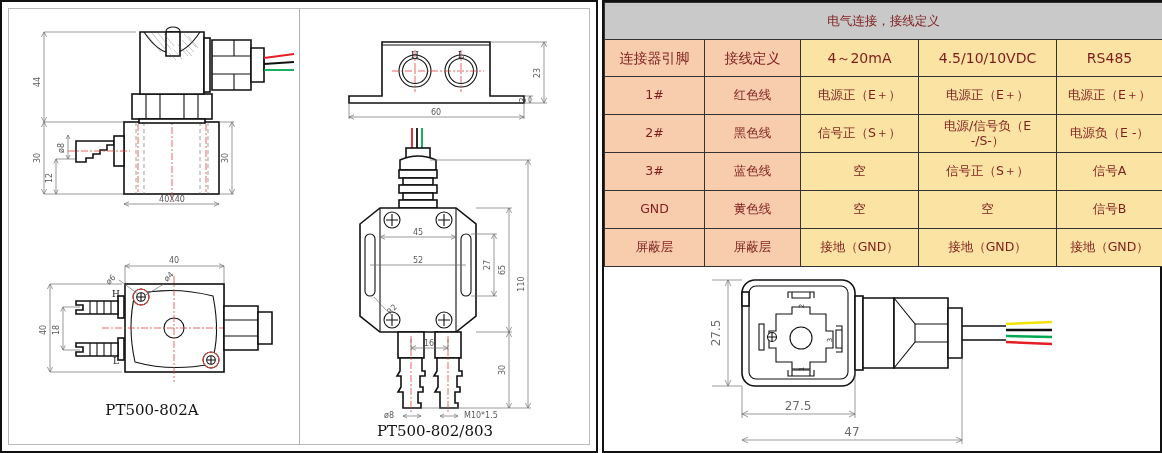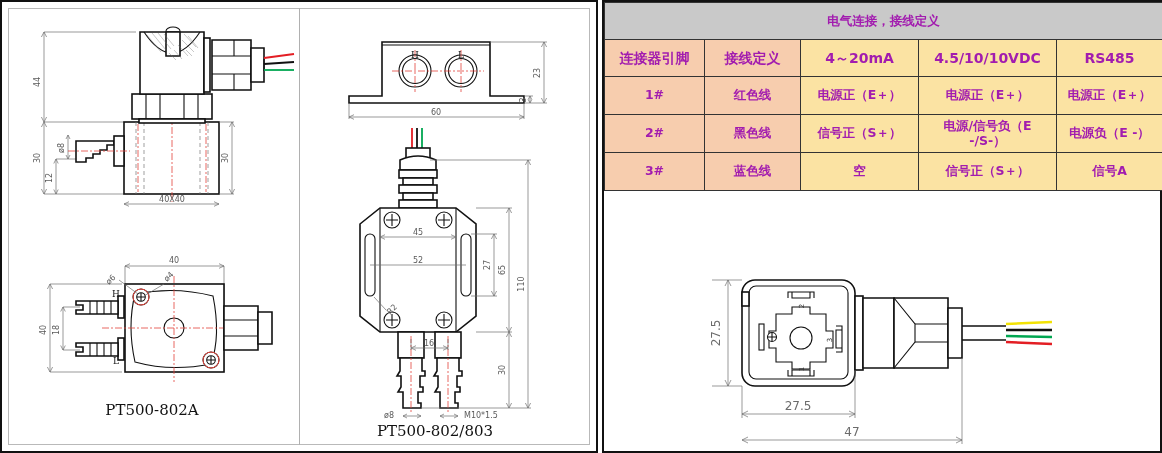--- a/index.html
+++ b/index.html
@@ -15,22 +15,22 @@
               border:1px solid #b9b9b9;box-sizing:border-box;}
   .vdiv{position:absolute;left:297px;top:6px;bottom:6px;width:1px;background:#b0b0b0;}
 
   
   .right-panel{position:absolute;left:602px;top:0;width:560px;height:453px;
                box-sizing:border-box;border:2px solid #111;background:#fff;}
 
   
   table.wiring{border-collapse:collapse;width:100%;table-layout:fixed;}
   table.wiring td{border:1px solid #333;text-align:center;vertical-align:middle;
-                  font-size:12.5px;color:#a21caf;line-height:1.15;padding:1px 10px;
-                  font-family:"DejaVu Sans","Liberation Sans",sans-serif;font-weight:bold;}
+                  font-size:12.5px;color:#7f1d1d;line-height:1.15;padding:1px 10px;
+                  font-family:"DejaVu Sans","Liberation Sans",sans-serif;font-weight:normal;}
   td.title-cell{background:#c9c9c9;height:34px;font-size:15px;font-weight:bold;}
   td.peach{background:#f7cdae;}
   td.yellow{background:#fbe3a3;}
   tr.hdr td{height:34px;font-size:14px;}
   tr.body-row td{height:35px;}
   .col1{width:100px;} .col2{width:96px;} .col3{width:118px;}
   .col4{width:138px;} .col5{width:106px;}
 
   
   svg{display:block;}
@@ -407,20 +407,34 @@
           <td class="yellow">电源/信号负（E -/S-）</td>
           <td class="yellow">电源负（E -）</td>
         </tr>
         <tr class="body-row">
           <td class="peach">3#</td>
           <td class="peach">蓝色线</td>
           <td class="yellow">空</td>
           <td class="yellow">信号正（S＋）</td>
           <td class="yellow">信号A</td>
         </tr>
+        <tr class="body-row">
+          <td class="peach">GND</td>
+          <td class="peach">黄色线</td>
+          <td class="yellow">空</td>
+          <td class="yellow">空</td>
+          <td class="yellow">信号B</td>
+        </tr>
+        <tr class="body-row">
+          <td class="peach">屏蔽层</td>
+          <td class="peach">屏蔽层</td>
+          <td class="yellow">接地（GND）</td>
+          <td class="yellow">接地（GND）</td>
+          <td class="yellow">接地（GND）</td>
+        </tr>
       </tbody>
     </table>
 
     <svg width="556" height="200" viewBox="0 0 556 200" style="position:absolute;left:0;top:250px;">
 
       <rect class="ln2 wht" x="138" y="28" width="113" height="106" rx="13"></rect>
       <rect class="ln wht" x="145" y="34" width="99" height="93" rx="7"></rect>
 
       <rect class="ln2 wht" x="138" y="40" width="7" height="14"></rect>
 

